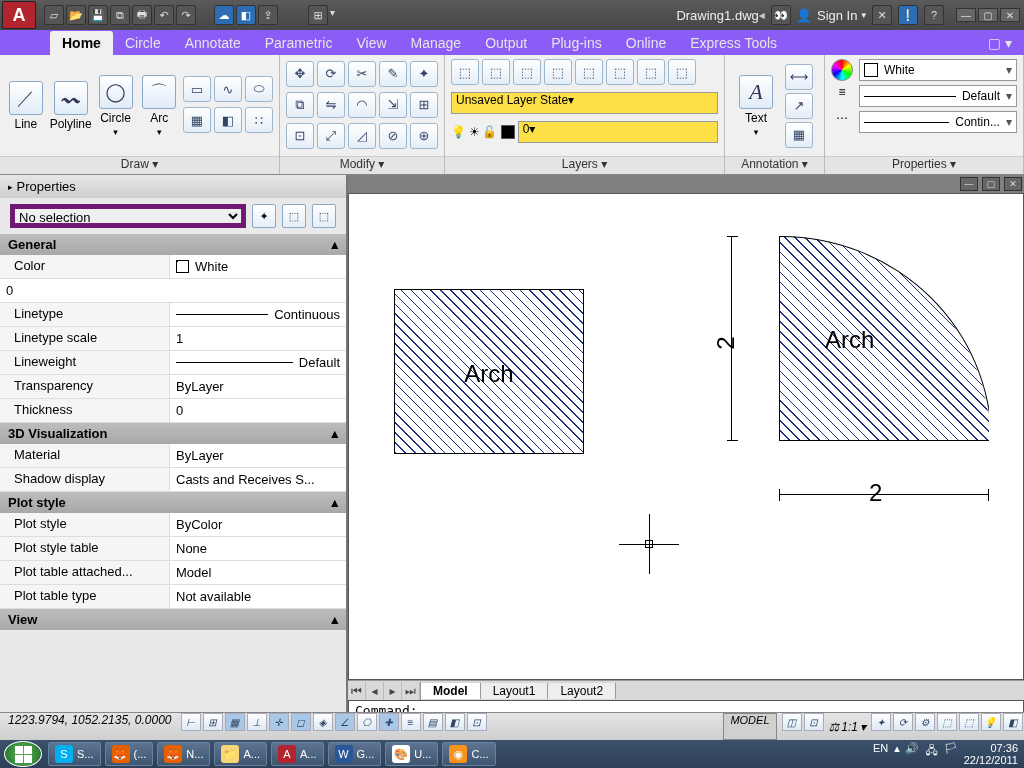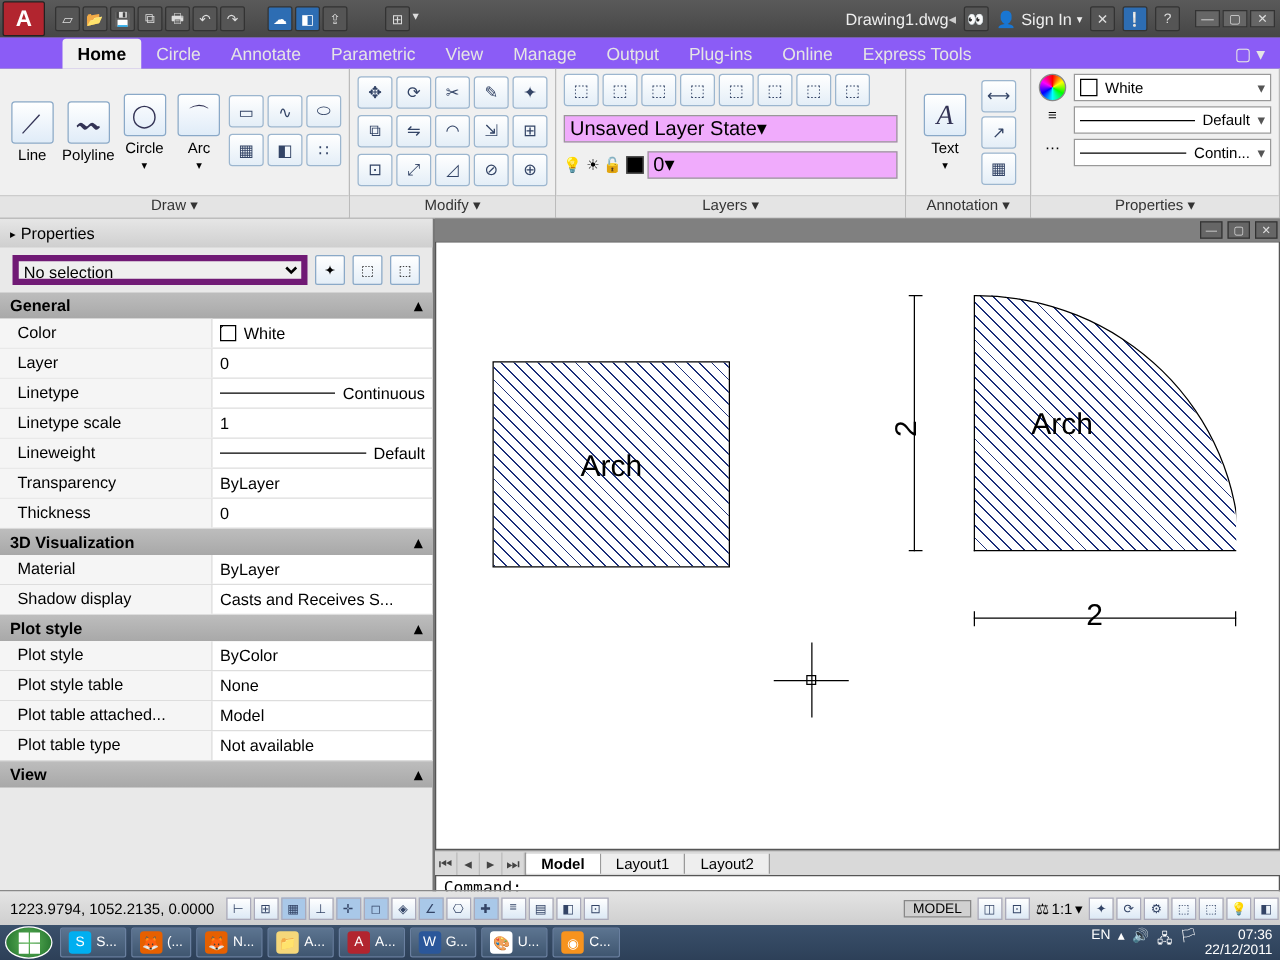--- a/index.html
+++ b/index.html
@@ -26,21 +26,21 @@
 .ribbon { height:120px; background:#f0f0f0; border-bottom:1px solid #888; display:flex; }
 .panel { border-right:1px solid #bbb; display:flex; flex-direction:column; }
 .panel-body { flex:1; display:flex; align-items:center; padding:4px 6px; gap:4px; }
 .panel-title { height:18px; text-align:center; font-size:12px; color:#333; border-top:1px solid #ccc; background:#e4e4e4; }
 .bigtool { display:flex; flex-direction:column; align-items:center; gap:2px; width:50px; }
 .bigtool .ic { width:34px; height:34px; border:1px solid #8aa9c8; background:linear-gradient(#fff,#e0ecf8); border-radius:3px; display:flex; align-items:center; justify-content:center; font-size:18px; color:#335; }
 .bigtool span { font-size:12px; }
 .grid3 { display:grid; grid-template-columns:repeat(3,28px); grid-auto-rows:28px; gap:3px; }
 .grid3 .ic, .smrow .ic, .irow .ic { width:28px; height:26px; border:1px solid #9cb6cf; background:linear-gradient(#fff,#e4eef7); border-radius:3px; display:flex; align-items:center; justify-content:center; color:#346; font-size:13px; }
 .layer-panel .row { display:flex; align-items:center; gap:3px; margin-bottom:3px; }
-.layer-panel select, .layer-panel .combo { height:22px; border:1px solid #999; background:#f0abfc; font-size:16px; padding:0 4px; flex:1; }
+.layer-panel select, .layer-panel .combo { height:22px; border:1px solid #999; background:#fde047; font-size:12px; padding:0 4px; flex:1; }
 .prop-combo { display:flex; align-items:center; height:22px; border:1px solid #999; background:#fff; padding:0 4px; gap:6px; }
 .prop-combo .sw { width:14px; height:14px; border:1px solid #000; }
 .prop-combo .arrow { margin-left:auto; color:#555; }
 
 
 .workspace { position:absolute; top:175px; left:0; right:0; bottom:48px; display:flex; }
 .properties { width:348px; background:#e9e9e9; border-right:2px solid #777; display:flex; flex-direction:column; }
 .prop-title { background:linear-gradient(#e6e6e6,#cfcfcf); padding:4px 8px; font-size:13px; display:flex; align-items:center; }
 .prop-title .gap { flex:1; }
 .prop-header { display:flex; padding:6px 10px; gap:6px; align-items:center; }
@@ -79,21 +79,21 @@
 
 .model-tabs { display:flex; align-items:center; background:#d9d9d9; border-top:1px solid #999; height:20px; font-size:12px; }
 .model-tabs .nav { display:flex; border-right:1px solid #999; }
 .model-tabs .nav div { width:18px; height:18px; display:flex; align-items:center; justify-content:center; border-right:1px solid #bbb; color:#444; }
 .model-tabs .mt { padding:1px 12px; border-right:1px solid #999; background:#eee; }
 .model-tabs .mt.active { background:#fff; font-weight:600; }
 
 .cmdline { background:#fff; border:1px solid #555; padding:2px 6px; font-family:Consolas,monospace; font-size:13px; height:20px; }
 
 
-.status { position:absolute; left:0; right:0; bottom:28px; height:28px; background:linear-gradient(#e4e4e4,#cfcfcf); display:flex; align-items:center; font-size:12px; border-top:1px solid #888; }
+.status { position:absolute; left:0; right:0; bottom:28px; height:28px; background:linear-gradient(#e4e4e4,#cfcfcf); display:flex; font-size:12px; border-top:1px solid #888;font-style:italic; }
 .status .coords { padding:0 8px; }
 .status .sbtn { width:20px; height:18px; border:1px solid #aab; background:linear-gradient(#fff,#dce9f5); margin:0 1px; display:flex; align-items:center; justify-content:center; font-size:10px; color:#346; }
 .status .sbtn.on { background:#a9c8e8; }
 .status .gap { flex:1; }
 .status .model-pill { padding:0 6px; background:#d0d0d0; border:1px solid #888; font-size:11px; margin-right:4px; }
 
 
 .taskbar { position:absolute; left:0; right:0; bottom:0; height:28px; background:linear-gradient(#3a506b,#2d4058); display:flex; align-items:center; color:#fff; font-size:11px; }
 .start { width:38px; height:26px; border-radius:50%; background:radial-gradient(circle,#5fb65a,#1f6e2a); margin:1px 4px; border:1px solid #fff; display:flex; align-items:center; justify-content:center; font-size:14px; }
 .tbtn { height:24px; padding:0 6px; background:linear-gradient(#5c7490,#3f5670); border:1px solid #6a80a0; border-radius:2px; margin:0 2px; display:flex; align-items:center; gap:4px; max-width:72px; overflow:hidden; }
@@ -310,21 +310,20 @@
       </div>
     <div class="prop-rows" id="rows-general">
         <div class="prop-row">
           <div class="k">Color</div>
           <div class="v">
             <div style="width: 13px; height: 13px; background: linear-gradient(135deg, rgb(0, 0, 0) 0px, rgb(0, 0, 0) 1px, transparent 1px) rgb(255, 255, 255); border: 1px solid rgb(0, 0, 0);"></div>
             <span>White</span>
           </div>
         </div>
         <div class="prop-row">
-          <div class="k">Layer</div>
           <div class="v">
             <span>0</span>
           </div>
         </div>
         <div class="prop-row">
           <div class="k">Linetype</div>
           <div class="v">
             <div class="lineview"></div>
             <span>Continuous</span>
           </div>

